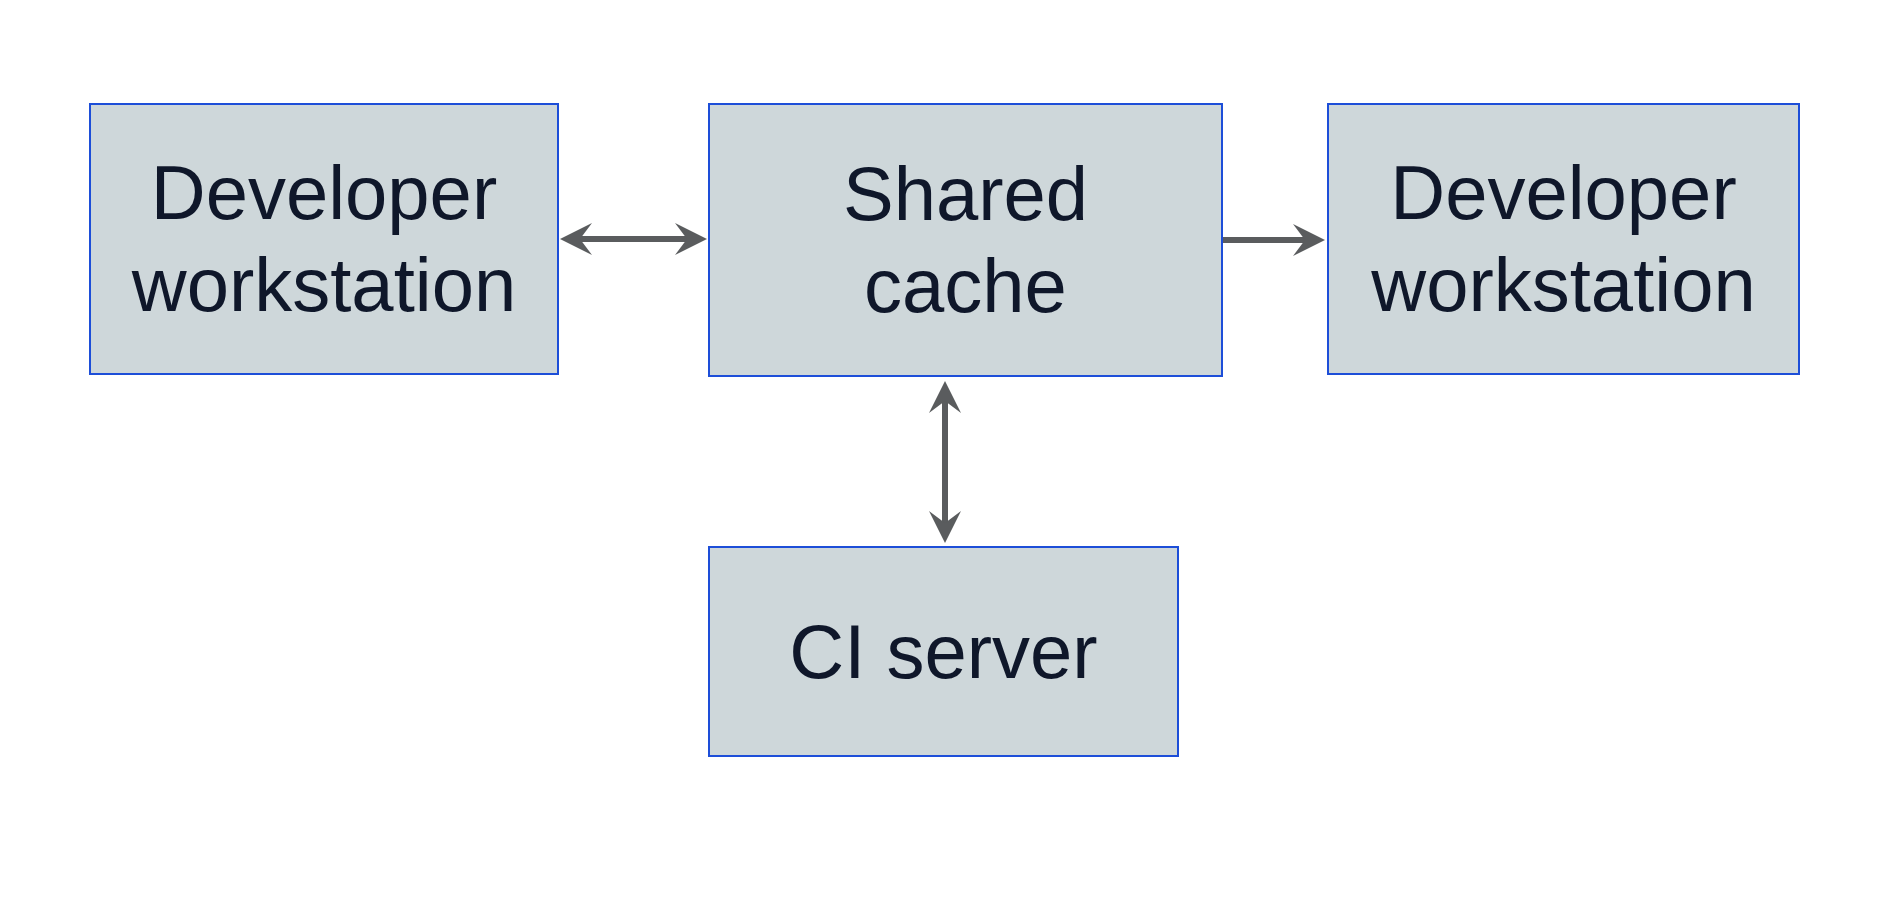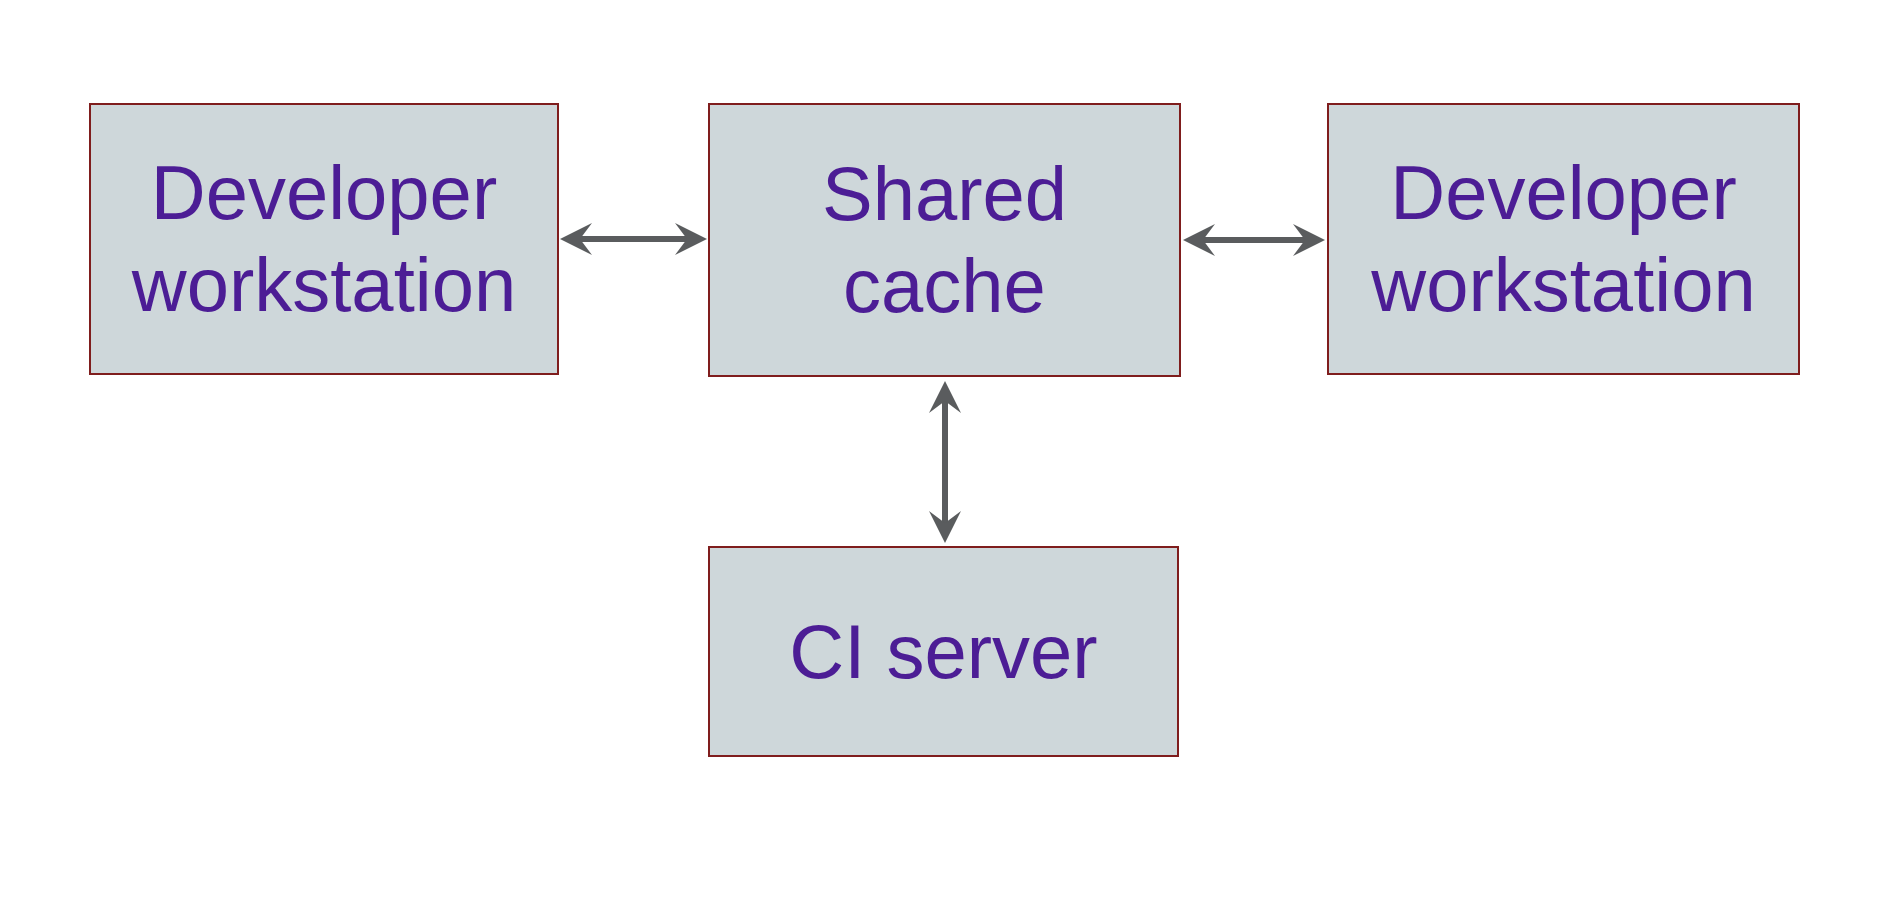--- a/index.html
+++ b/index.html
@@ -14,32 +14,32 @@
   }
   .edges-layer {
     position: absolute;
     left: 0; top: 0;
     width: 1900px; height: 922px;
     pointer-events: none;
   }
   .node {
     position: absolute;
     background: #ced7da;
-    border: 2px solid #7f1d1d;
+    border: 2px solid #1d4ed8;
     display: flex;
     align-items: center;
     justify-content: center;
     text-align: center;
-    color: #4c1d95;
+    color: #0f172a;
     font-size: 76px;
     line-height: 1.21;
     white-space: pre-line;
   }
   .node-dev-left   { left: 89px;   top: 103px; width: 470px; height: 272px; }
-  .node-cache      { left: 708px;  top: 103px; width: 473px; height: 274px; }
+  .node-cache      { left: 708px;  top: 103px; width: 515px; height: 274px; }
   .node-dev-right  { left: 1327px; top: 103px; width: 473px; height: 272px; }
   .node-ci         { left: 708px;  top: 546px; width: 471px; height: 211px; }
   .edge-shaft { stroke: #5a5c5e; stroke-width: 6; }
   .edge-head  { fill: #5a5c5e; }
 </style>
 </head>
 <body>
 
 <div class="canvas">
 

